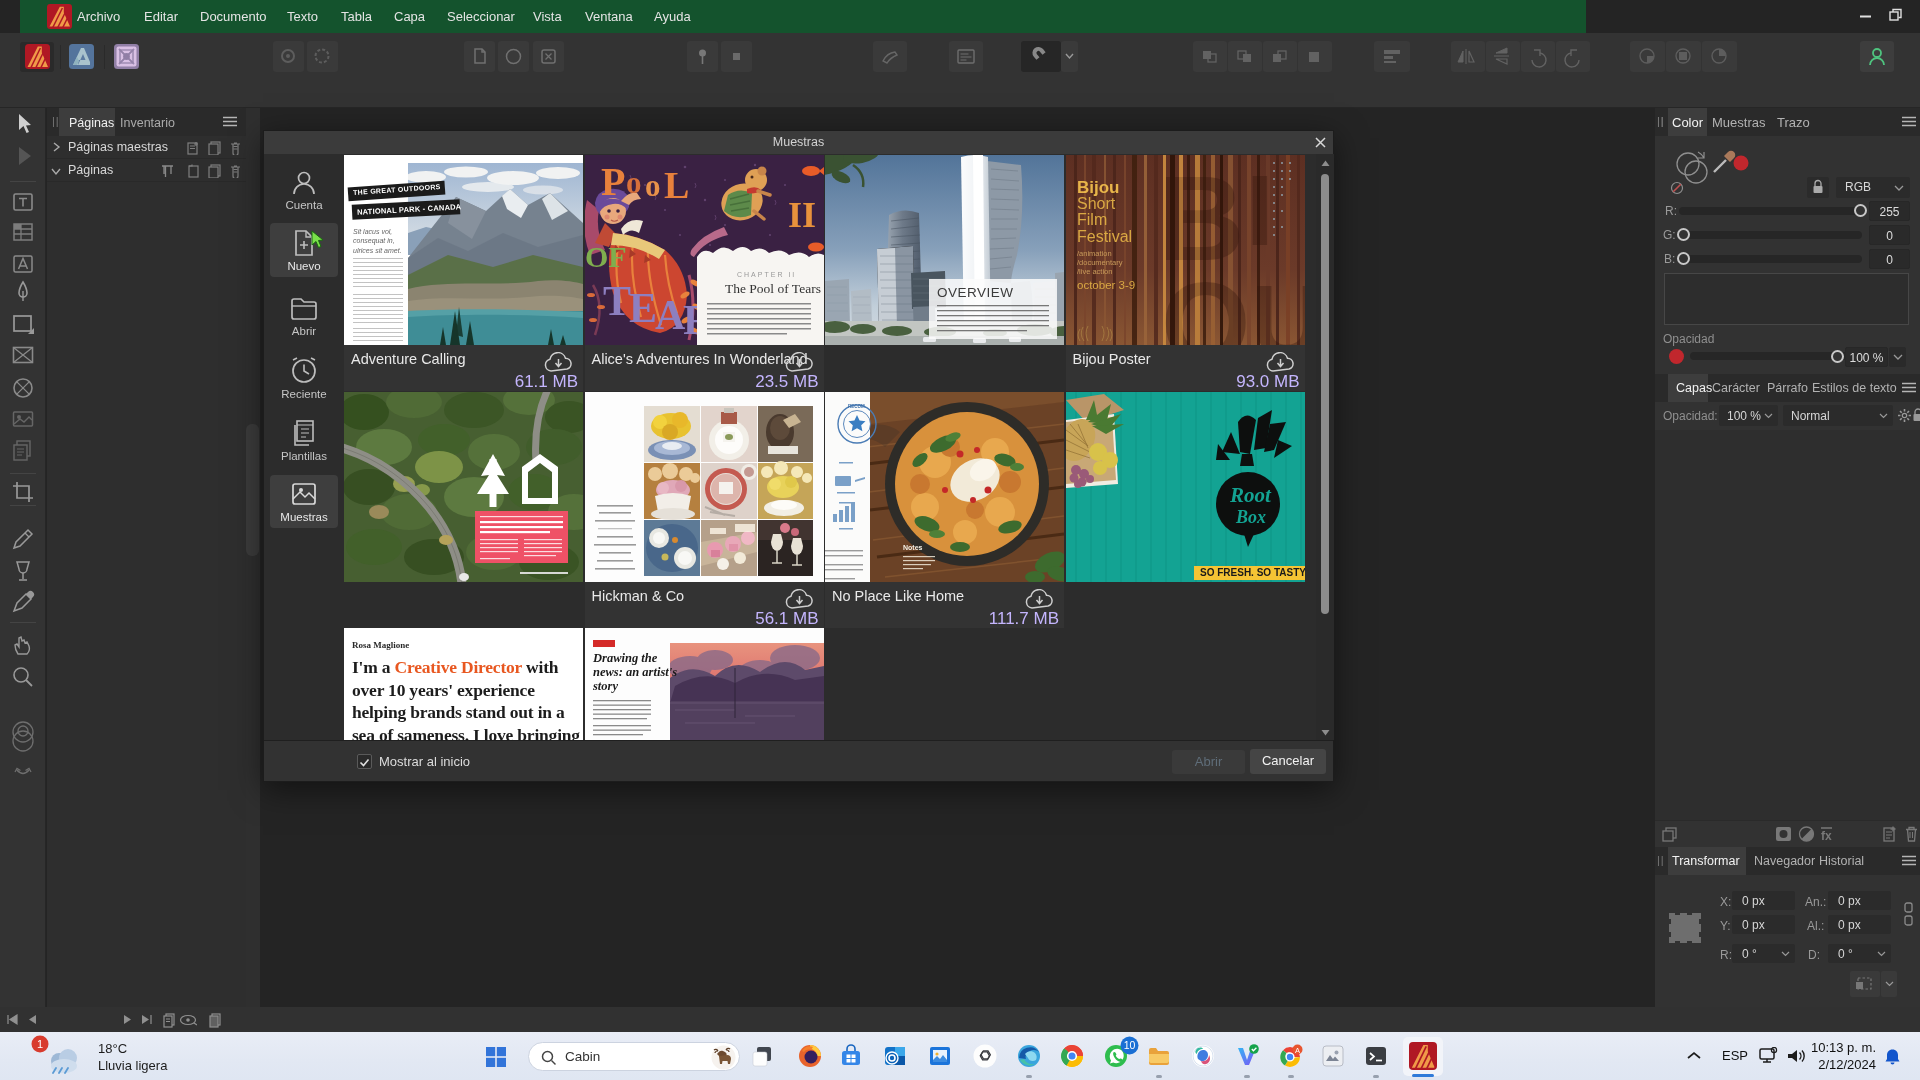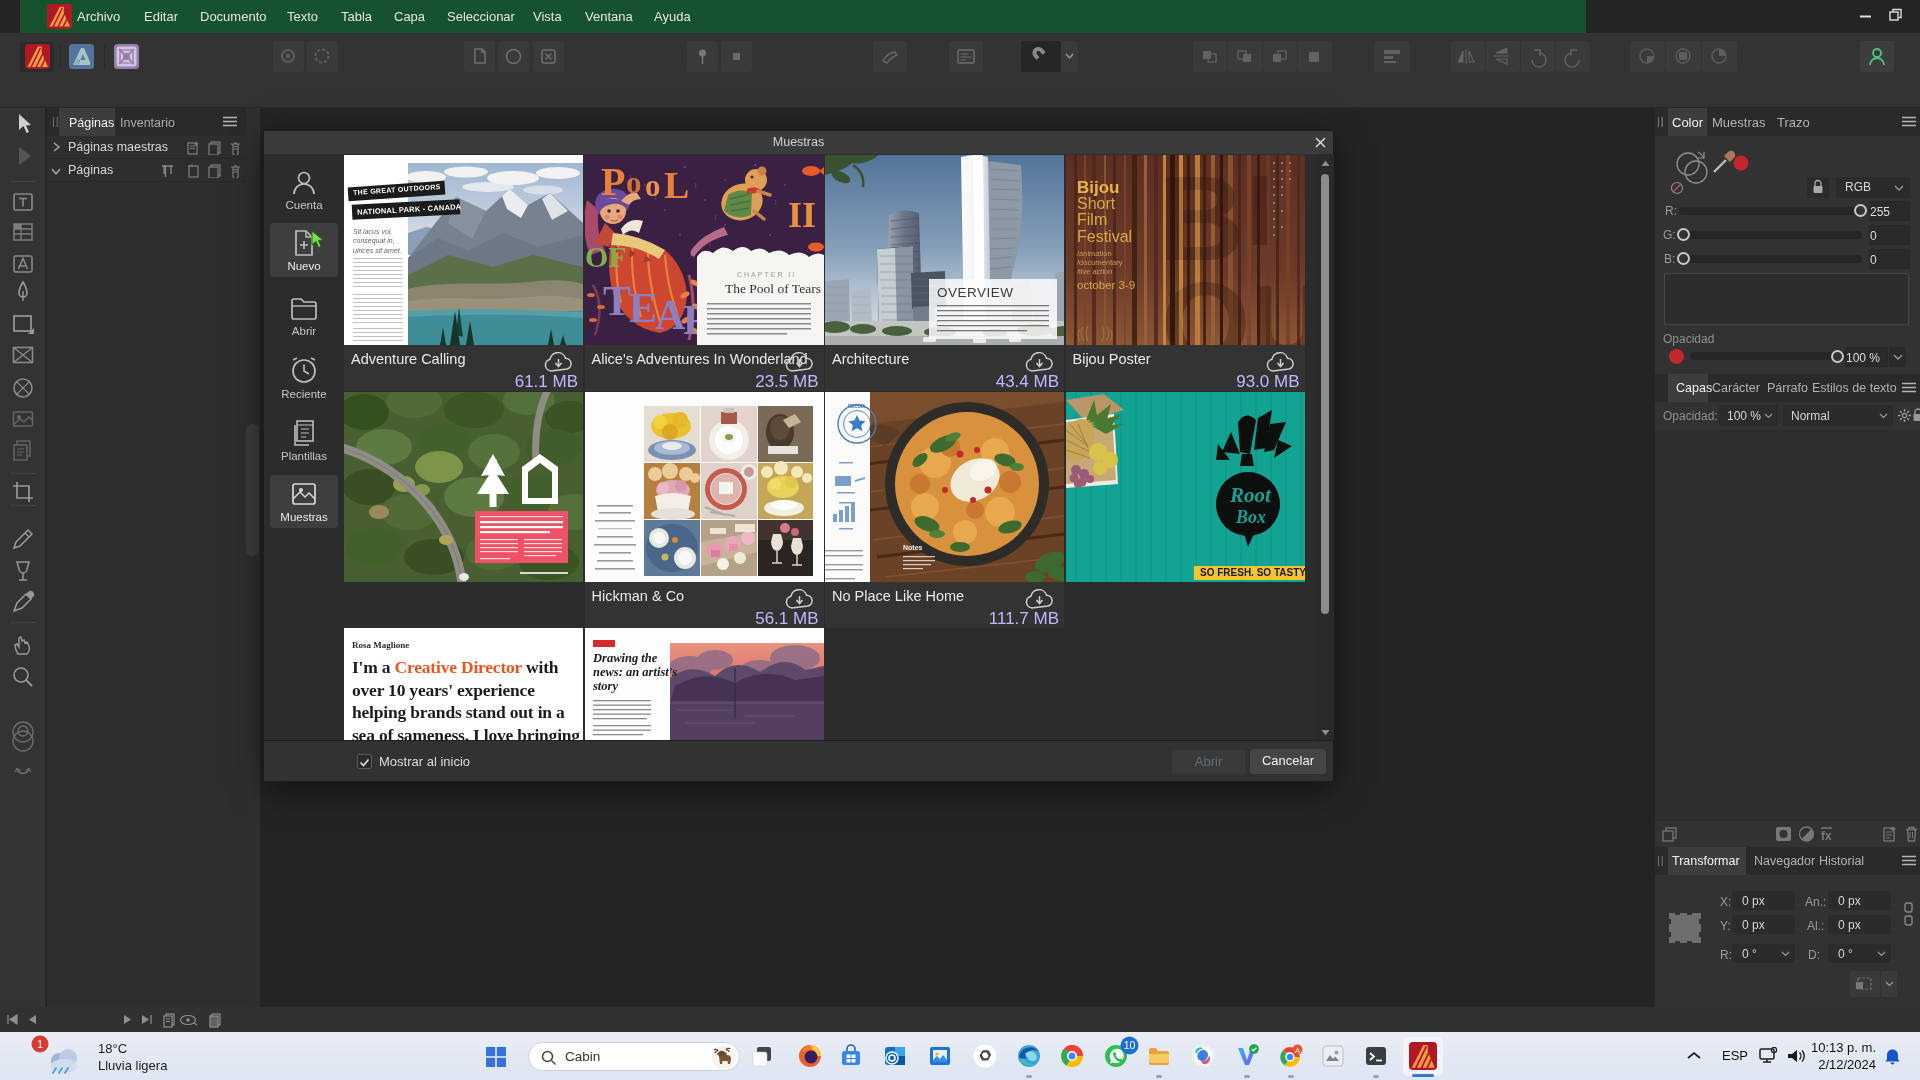--- a/index.html
+++ b/index.html
@@ -34,21 +34,21 @@
 
 #canvas { left:246px; top:108px; width:1408px; height:899px; background:#242424; }
 
 
 #rpanel { left:1655px; top:108px; width:265px; height:899px; background:#323232; }
 .rtabbar { position:absolute; left:0px; width:265px; height:28px; background:#2a2a2a; }
 .rtab-sel { position:absolute; top:0; height:28px; background:#3d3d3d; }
 .rtab-txt { position:absolute; top:7px; font-size:13px; }
 .slider-track { position:absolute; height:8px; background:#262626; border-radius:4px; }
 .knob { position:absolute; width:13px; height:13px; border:2px solid #c8c8c8; border-radius:50%; background:#323232; }
-.valbox { position:absolute; background:#2a2a2a; border:1px solid #272727; border-radius:2px; color:#dcdcdc; font-size:12px; text-align:left; }
+.valbox { position:absolute; background:#2a2a2a; border:1px solid #272727; border-radius:2px; color:#dcdcdc; font-size:12px; text-align:center; }
 .flabel { position:absolute; color:#9a9a9a; font-size:12px; }
 .fbox { position:absolute; background:#2b2b2b; border-radius:2px; color:#d6d6d6; font-size:12px; }
 
 
 #statusbar { left:0; top:1007px; width:1920px; height:25px; background:#313131; }
 
 
 #taskbar { left:0; top:1032px; width:1920px; height:48px;
   background:linear-gradient(180deg,#e9edf6 0%,#e2e8f3 60%,#dfe6f2 100%); }
 .tico { position:absolute; top:12px; width:24px; height:24px; }
@@ -901,28 +901,20 @@
         </svg>
     <span class="s">61.1 MB</span>
       </div>
   <div class="cap" style="left:320.5px;top:214px">
         <span class="t">Alice's Adventures In Wonderland</span>
     <svg class="cloud" width="30" height="22" viewBox="0 0 30 22">
           <path d="M7 19 a6 6 0 0 1 -1 -11.8 a8 8 0 0 1 15.5 -1 a5.5 5.5 0 0 1 1.5 10.8 z" fill="none" stroke="#cfcfcf" stroke-width="1.5"></path>
           <path d="M14.5 7 v7 m-3 -3 l3 3.5 l3 -3.5" stroke="#cfcfcf" stroke-width="1.5" fill="none"></path>
         </svg>
     <span class="s">23.5 MB</span>
-      </div>
-  <div class="cap" style="left:561px;top:214px">
-        <span class="t">Architecture</span>
-    <svg class="cloud" width="30" height="22" viewBox="0 0 30 22">
-          <path d="M7 19 a6 6 0 0 1 -1 -11.8 a8 8 0 0 1 15.5 -1 a5.5 5.5 0 0 1 1.5 10.8 z" fill="none" stroke="#cfcfcf" stroke-width="1.5"></path>
-          <path d="M14.5 7 v7 m-3 -3 l3 3.5 l3 -3.5" stroke="#cfcfcf" stroke-width="1.5" fill="none"></path>
-        </svg>
-    <span class="s">43.4 MB</span>
       </div>
   <div class="cap" style="left:801.5px;top:214px">
         <span class="t">Bijou Poster</span>
     <svg class="cloud" width="30" height="22" viewBox="0 0 30 22">
           <path d="M7 19 a6 6 0 0 1 -1 -11.8 a8 8 0 0 1 15.5 -1 a5.5 5.5 0 0 1 1.5 10.8 z" fill="none" stroke="#cfcfcf" stroke-width="1.5"></path>
           <path d="M14.5 7 v7 m-3 -3 l3 3.5 l3 -3.5" stroke="#cfcfcf" stroke-width="1.5" fill="none"></path>
         </svg>
     <span class="s">93.0 MB</span>
       </div>
   <div class="cap" style="left:320.5px;top:451px">

